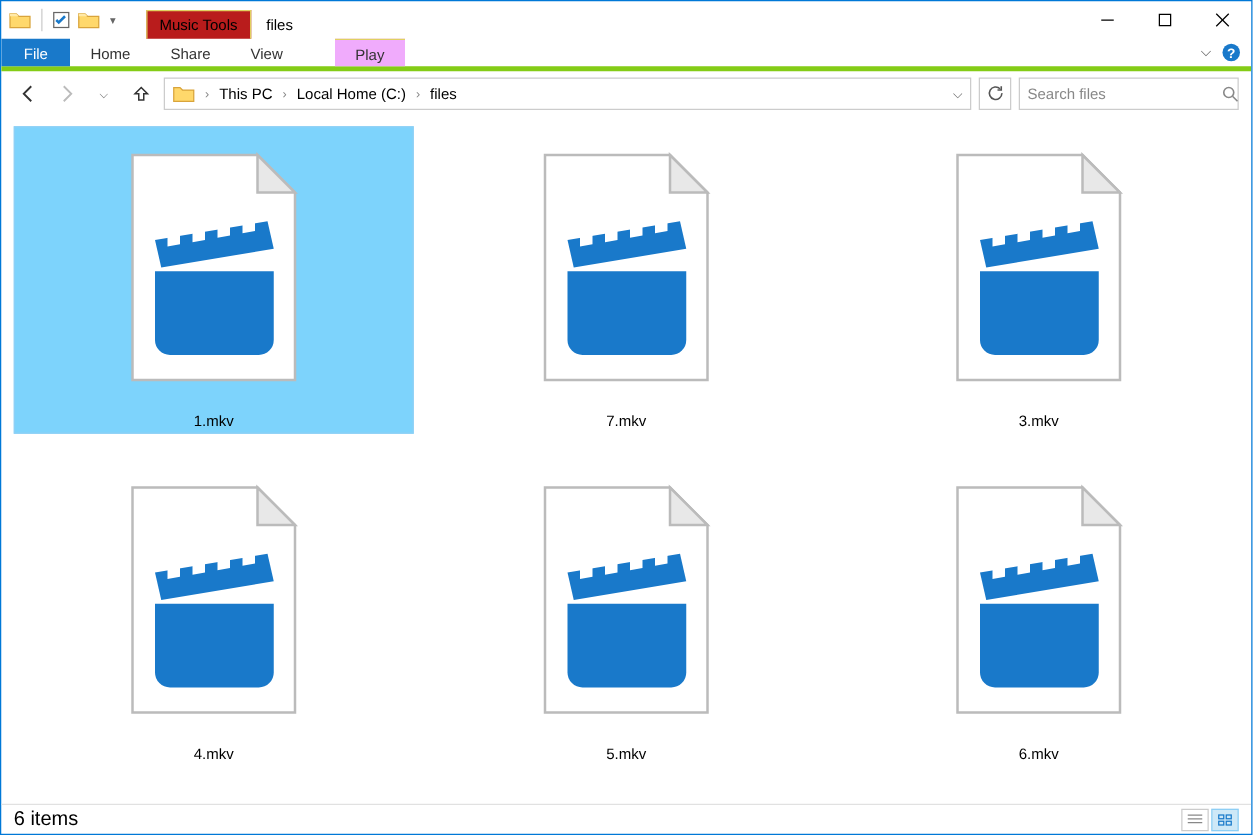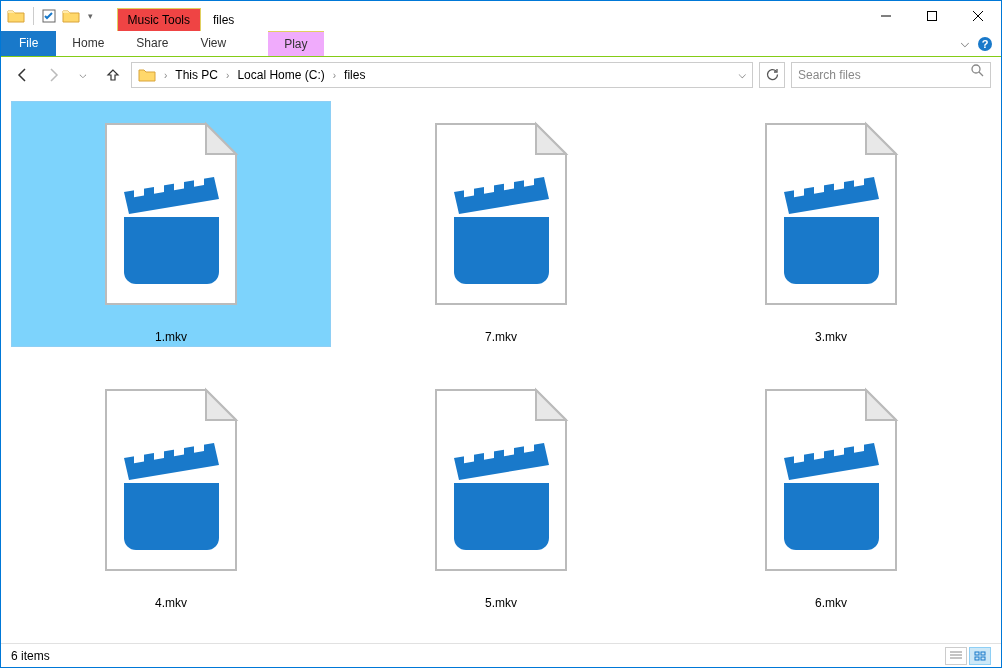--- a/index.html
+++ b/index.html
@@ -4,56 +4,56 @@
 <style>
   * { box-sizing: border-box; margin: 0; padding: 0; font-family: "Segoe UI", Arial, sans-serif; }
   body { width: 1002px; height: 668px; background: #fff; border: 1px solid #0078d7; overflow: hidden; display: flex; flex-direction: column; }
 
   
   .titlebar { height: 30px; display: flex; align-items: center; padding: 0 0 0 4px; }
   .qat { display: flex; align-items: center; gap: 2px; }
   .qat-sep { width: 1px; height: 18px; background: #ccc; margin: 0 4px; }
   .qat-item { display: flex; align-items: center; padding: 2px; }
   .title-tabs { display: flex; margin-left: 20px; align-items: flex-end; height: 100%; }
-  .contextual-tab { background: #ef4444; padding: 4px 10px; font-size: 12px; border: 1px solid #e0d060; border-bottom: none; }
+  .contextual-tab { background: #b91c1c; padding: 4px 10px; font-size: 12px; border: 1px solid #e0d060; border-bottom: none; }
   .window-title { font-size: 12px; padding: 4px 12px; }
   .window-controls { margin-left: auto; display: flex; }
   .win-btn { width: 46px; height: 30px; display: flex; align-items: center; justify-content: center; font-size: 14px; }
 
   
-  .ribbon { height: 26px; border-bottom: 1px solid #84cc16; display: flex; align-items: stretch; font-size: 12px; }
+  .ribbon { height: 26px; border-bottom: 4px solid #84cc16; display: flex; align-items: stretch; font-size: 12px; }
   .ribbon-tab { padding: 5px 16px; color: #333; cursor: default; }
   .ribbon-tab.file { background: #1979ca; color: #fff; padding: 5px 18px; }
   .ribbon-tab.play { background: #f0abfc; border-top: 1px solid #e0d060; }
   .ribbon-spacer { flex: 1; }
   .ribbon-right { display: flex; align-items: center; gap: 8px; padding-right: 8px; }
 
   
   .navbar { height: 36px; display: flex; align-items: center; padding: 4px 10px; gap: 6px; }
   .nav-arrow { width: 24px; height: 24px; display: flex; align-items: center; justify-content: center; color: #555; }
   .nav-arrow.disabled { color: #bbb; }
   .addressbar { flex: 1; height: 26px; border: 1px solid #ccc; display: flex; align-items: center; padding: 0 2px; gap: 4px; font-size: 12px; }
   .crumb { padding: 2px 4px; display: flex; align-items: center; gap: 4px; }
   .crumb-sep { color: #888; font-size: 10px; }
   .addr-right { margin-left: auto; display: flex; gap: 2px; padding-right: 4px; }
   .refresh-box { width: 26px; height: 26px; border: 1px solid #ccc; display: flex; align-items: center; justify-content: center; }
-  .searchbox { width: 200px; height: 26px; border: 1px solid #ccc; display: flex; padding: 0 6px; }
+  .searchbox { width: 176px; height: 26px; border: 1px solid #ccc; display: flex; align-items: center; padding: 0 6px; }
   .searchbox input { border: none; outline: none; flex: 1; font-size: 12px; color: #333; background: transparent; }
   .searchbox input::placeholder { color: #888; }
 
   
   .content { flex: 1; overflow: auto; padding: 8px 10px; }
   .grid { display: grid; grid-template-columns: repeat(3, 1fr); gap: 20px 10px; }
   .file-item { display: flex; flex-direction: column; align-items: center; padding: 2px; border: 1px solid transparent; }
   .file-item.selected { border: 1px solid #8ecff5; background: #7dd3fc; }
   .file-icon-wrap { width: 180px; height: 220px; display: flex; align-items: center; justify-content: center; }
   .file-label { font-size: 12px; margin-top: 6px; }
 
   
-  .statusbar { height: 24px; border-top: 1px solid #e1e1e1; display: flex; align-items: center; padding: 0 10px; font-size: 12px; justify-content: space-between; }
+  .statusbar { height: 24px; border-top: 1px solid #e1e1e1; display: flex; align-items: center; padding: 0 10px; font-size: 16px; justify-content: space-between; }
   .view-toggles { display: flex; gap: 2px; }
   .view-btn { width: 22px; height: 18px; border: 1px solid #ccc; display: flex; align-items: center; justify-content: center; font-size: 10px; }
   .view-btn.active { background: #cde8f7; border-color: #8ecff5; }
 
   svg { display: block; }
 </style>
 </head>
 <body>
 
 <div class="titlebar">

